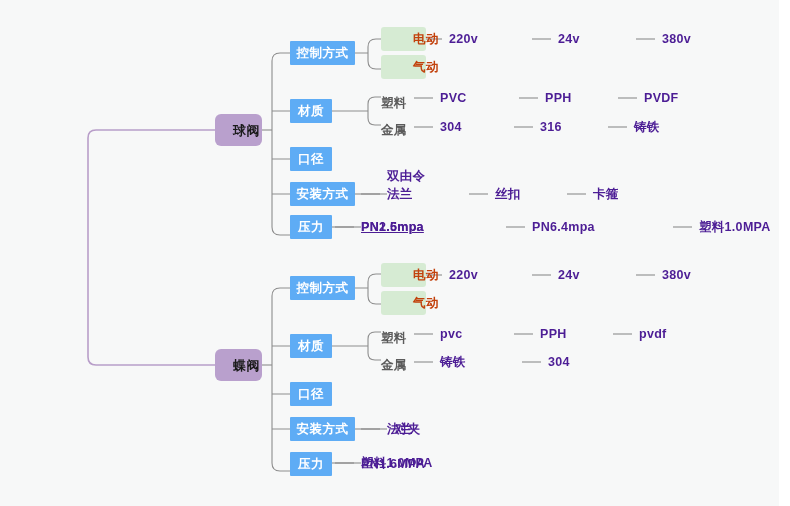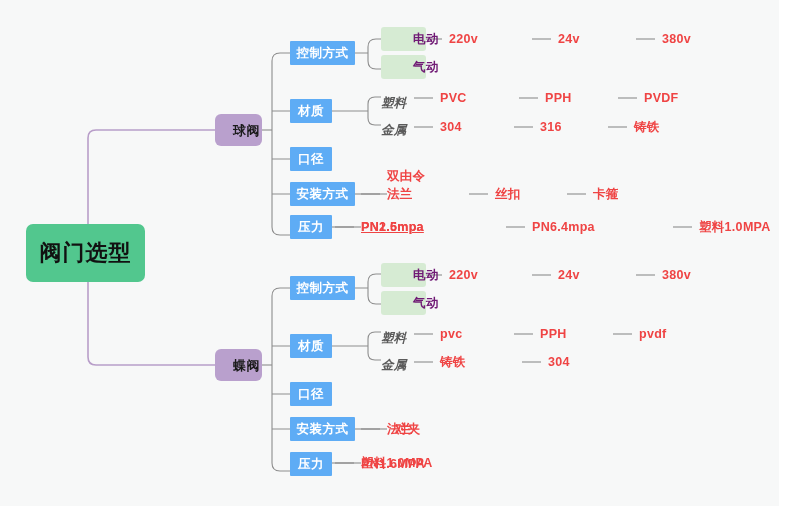--- a/index.html
+++ b/index.html
@@ -47,35 +47,34 @@
   }
   .node-cat{
     background:#5eacf5;
     color:#ffffff;
     border-radius:1px;
     font-size:12.5px;
     letter-spacing:.5px;
   }
   .node-sub{
     background:#d6ebd3;
-    color:#701a75;
+    color:#c2410c;
     border-radius:3px;
     font-size:12.5px;
     letter-spacing:.5px;
     padding-left:45px;
   }
   .node-plain{
     color:#5b5b5b;
     font-size:12.5px;
     background:transparent;
     letter-spacing:.3px;
-    font-style:italic;
   }
   .node-leaf{
-    color:#ef4444;
+    color:#4c1d95;
     font-size:12.5px;
     background:transparent;
     letter-spacing:.3px;
   }
 </style>
 </head>
 <body>
 
 <div id="stage">
 
@@ -128,21 +127,20 @@
         <line x1="414" x2="433" y1="334" y2="334"></line>
         <line x1="514" x2="533" y1="334" y2="334"></line>
         <line x1="613" x2="632" y1="334" y2="334"></line>
         <line x1="414" x2="433" y1="362" y2="362"></line>
         <line x1="522" x2="541" y1="362" y2="362"></line>
         <line x1="361" x2="380" y1="429" y2="429"></line>
         <line x1="335" x2="354" y1="463" y2="463"></line>
       </g>
   </svg>
 
-  <div class="node node-root" style="left:26px;top:224px;width:119px;height:58px;">阀门选型</div>
 
   <div class="node node-branch" style="left:215px;top:114px;width:47px;height:32px;">球阀</div>
   <div class="node node-branch" style="left:215px;top:349px;width:47px;height:32px;">蝶阀</div>
 
   <div class="node node-cat" style="left:290px;top:41px;width:65px;height:24px;">控制方式</div>
   <div class="node node-cat" style="left:290px;top:99px;width:42px;height:24px;">材质</div>
   <div class="node node-cat" style="left:290px;top:147px;width:42px;height:24px;">口径</div>
   <div class="node node-cat" style="left:290px;top:182px;width:65px;height:24px;">安装方式</div>
   <div class="node node-cat" style="left:290px;top:215px;width:42px;height:24px;">压力</div>
 

